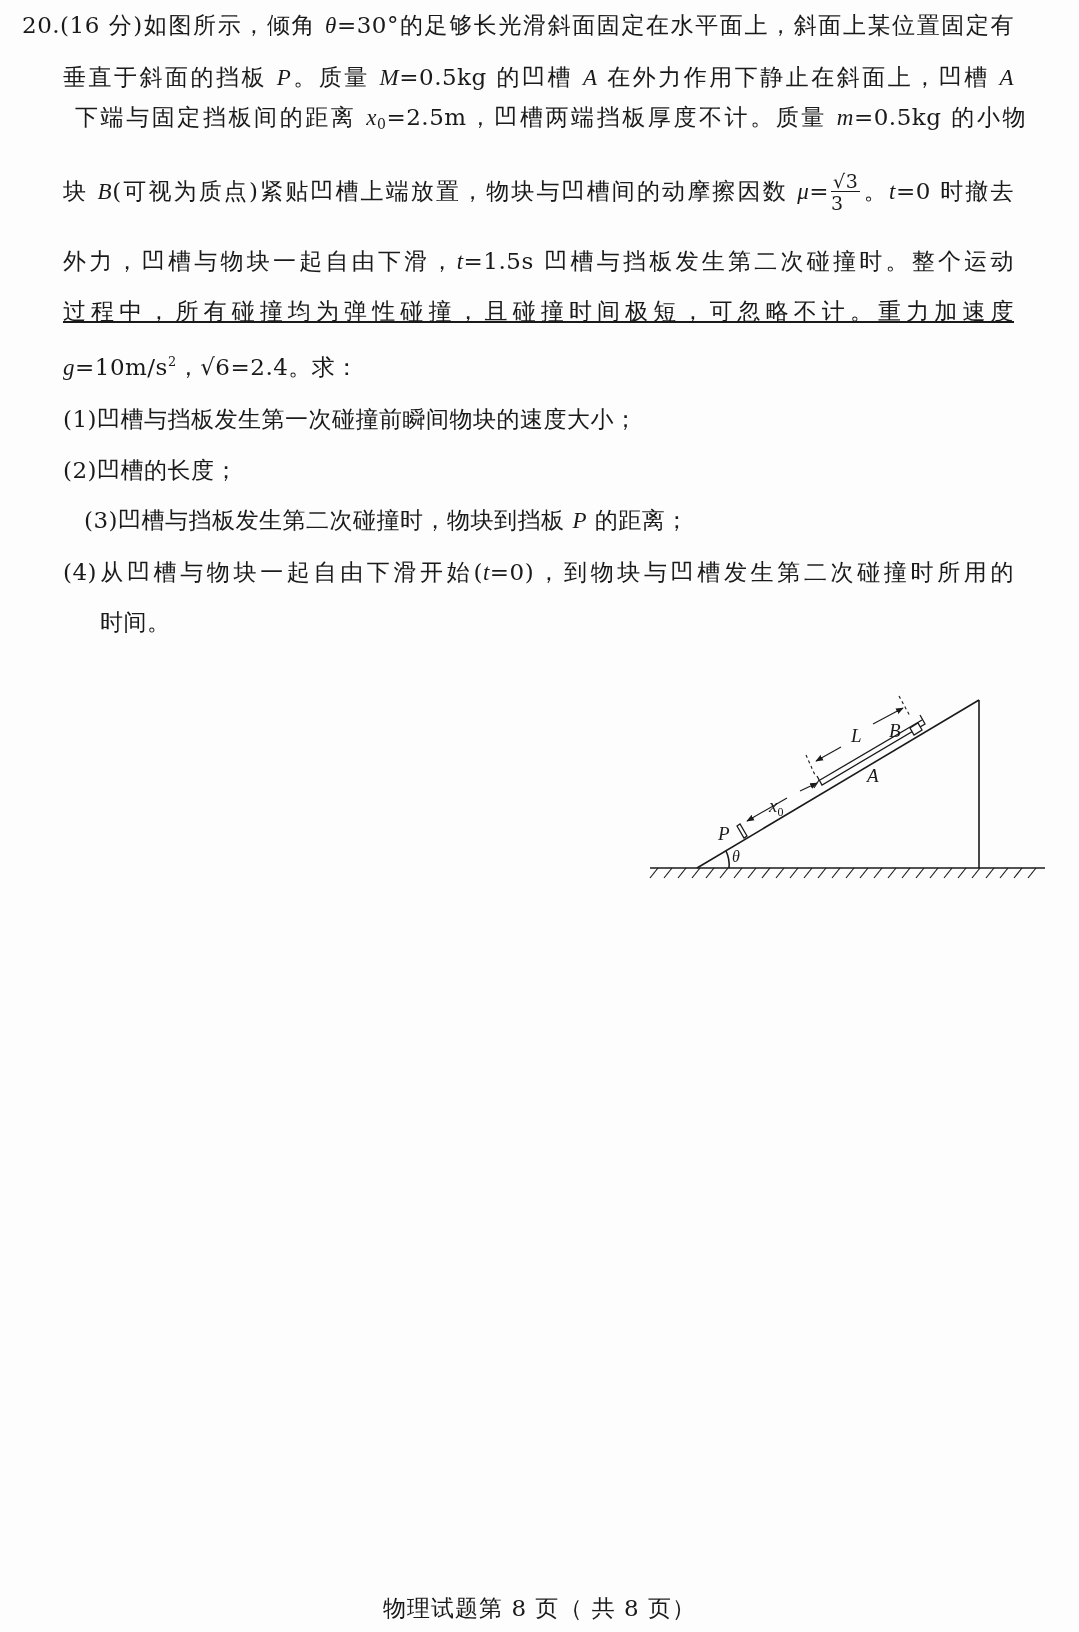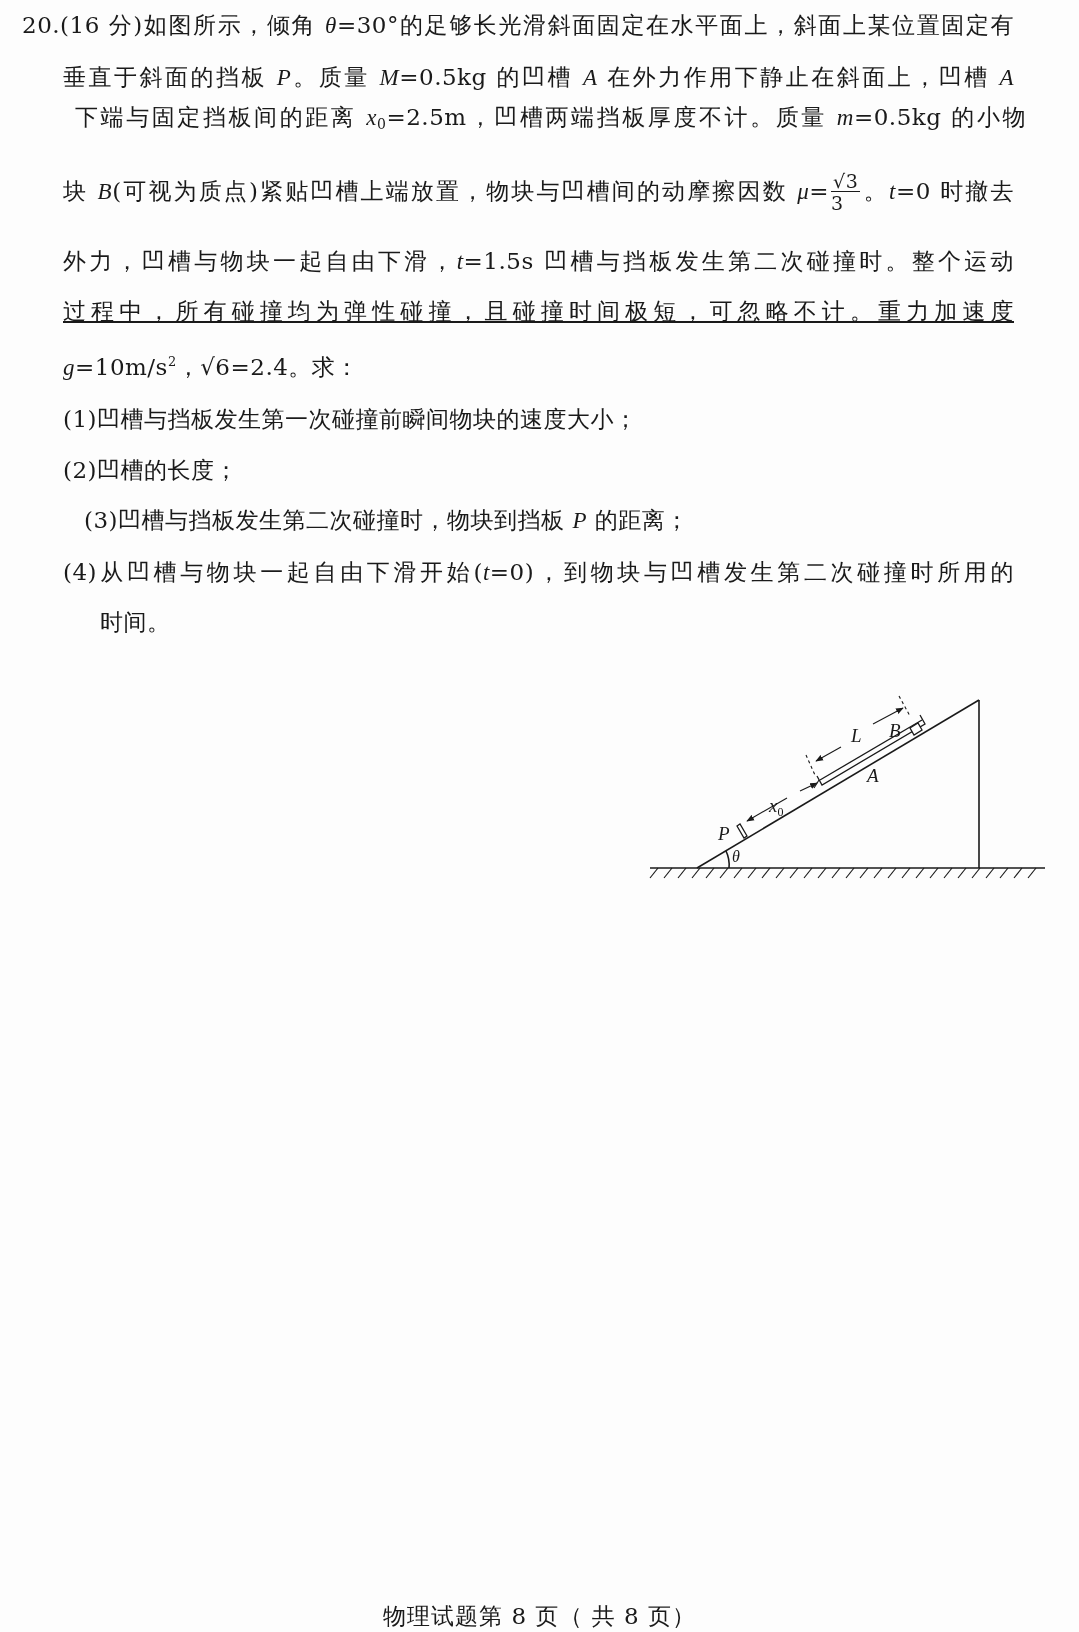--- a/index.html
+++ b/index.html
@@ -7,21 +7,21 @@
          font-family:"DejaVu Serif", "Liberation Serif", serif; color:#1a1a1a; }
   .line { position:absolute; font-size:23px; white-space:nowrap; letter-spacing:0.5px; }
   .justify { text-align:justify; text-align-last:justify; }
   i { font-family:"Liberation Serif", serif; font-style:italic; }
   .frac { display:inline-block; vertical-align:middle; text-align:center; font-size:19px; line-height:1; margin:0 2px; }
   .frac .num { display:block; padding:0 2px; border-bottom:1.5px solid #1a1a1a; }
   .frac .den { display:block; padding-top:2px; }
   .sub { font-size:14px; vertical-align:-4px; }
   .sup { font-size:13px; vertical-align:9px; }
   #diagram { position:absolute; left:620px; top:680px; }
-  .footer { position:absolute; left:0; width:1079px; top:1593px; text-align:center; font-size:23px; letter-spacing:1px;margin-top:8px; }
+  .footer { position:absolute; left:0; width:1079px; top:1593px; text-align:center; font-size:23px; letter-spacing:1px; }
 </style>
 </head>
 <body>
 
 <div>
   <div class="line justify" style="left:22px; top:10px; width:992px;">
     <span>20.(16 分)如图所示，倾角 </span><i>θ</i><span>=30°的足够长光滑斜面固定在水平面上，斜面上某位置固定有</span>
   </div>
   <div class="line justify" style="left:63px; top:62px; width:951px;">
     <span>垂直于斜面的挡板 </span><i>P</i><span>。质量 </span><i>M</i><span>=0.5kg 的凹槽 </span><i>A</i><span> 在外力作用下静止在斜面上，凹槽 </span><i>A</i>

